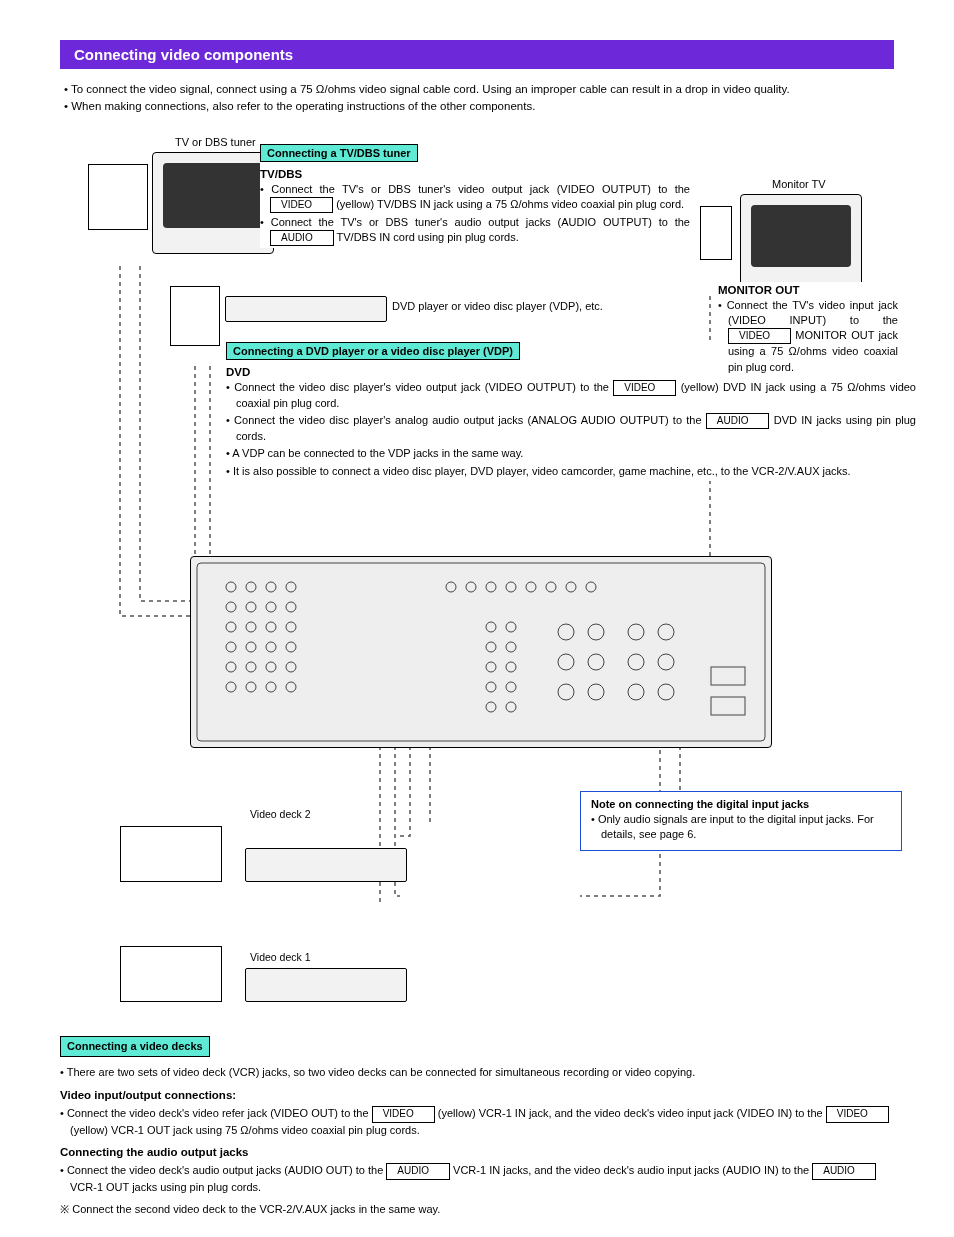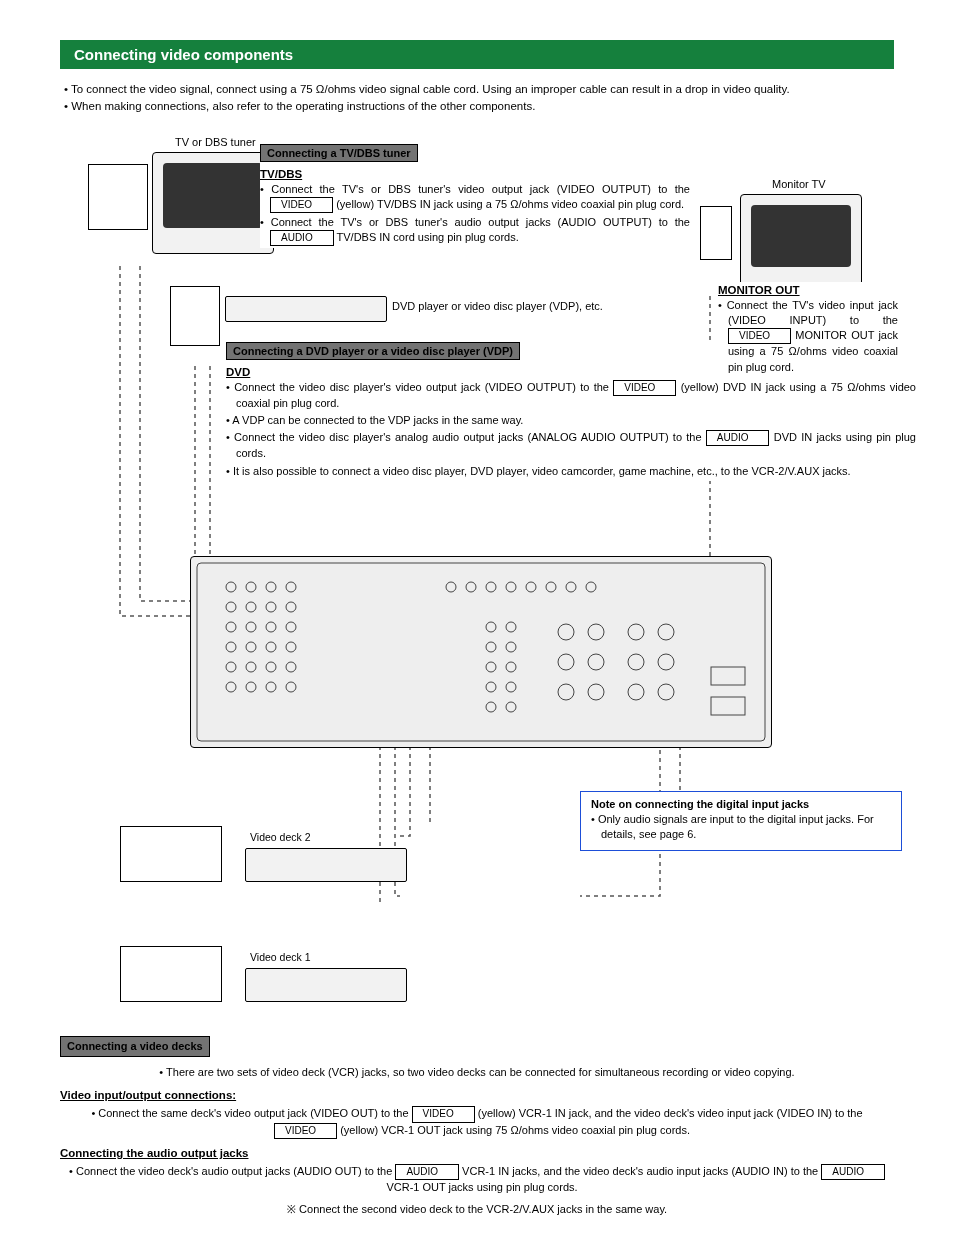--- a/index.html
+++ b/index.html
@@ -6,21 +6,21 @@
     font-family: Arial, Helvetica, sans-serif;
     font-size: 12px;
     color: #000;
     background: #fff;
     margin: 0;
     padding: 40px 60px;
     width: 954px;
     box-sizing: border-box;
   }
   .section-title {
-    background: #15803d;
+    background: #6d28d9;
     color: #fff;
     font-weight: bold;
     font-size: 15px;
     padding: 6px 14px;
     margin-bottom: 12px;
   }
   .intro-list {
     margin: 0 0 20px 0;
     padding-left: 4px;
     font-size: 11.5px;
@@ -37,28 +37,27 @@
   .box {
     position: absolute;
     background: #fff;
   }
   .box-title {
     display: inline-block;
     border: 1px solid #000;
     padding: 2px 6px;
     font-weight: bold;
     font-size: 11px;
-    background: #737373;
+    background: #5eead4;
     margin-bottom: 4px;
   }
   .sub-head {
     font-weight: bold;
     font-size: 11.5px;
     margin: 2px 0 2px 0;
-    text-decoration: underline;
   }
   .bullets {
     margin: 0;
     padding: 0;
     font-size: 11px;
     line-height: 1.4;
   }
   .bullets li {
     list-style: none;
     padding-left: 10px;
@@ -105,21 +104,21 @@
     padding: 6px 10px;
     width: 300px;
     font-size: 11px;
     background: #fff;
   }
   .bottom-section {
     font-size: 11px;
     line-height: 1.45;
   }
   .bottom-section .box-title { margin-bottom: 6px; }
-  .bottom-section p { margin: 2px 0 6px 0; text-align: center; }
+  .bottom-section p { margin: 2px 0 6px 0; }
   .bottom-section .hang {
     padding-left: 10px;
     text-indent: -10px;
   }
   .conn-lines {
     position: absolute;
     inset: 0;
     pointer-events: none;
   }
 </style>
@@ -182,24 +181,24 @@
   <div class="device" style="left:110px; top:150px; width:48px; height:58px; background:#fff;"></div>
   <div class="caption" style="left:332px; top:164px; text-align:left;">DVD player or video disc player (VDP), etc.</div>
 
   <div class="box" style="left:166px; top:206px; width:700px;">
     <div class="box-title">Connecting a DVD player or a video disc player (VDP)</div>
     <div class="sub-head">DVD</div>
     <ul class="bullets just" style="width:690px;">
       <li>
         <span>Connect the video disc player's video output jack (VIDEO OUTPUT) to the </span><span class="inline-label">VIDEO</span><span> (yellow) DVD IN jack using a 75 Ω/ohms video coaxial pin plug cord.</span>
       </li>
+      <li>
+        <span>Connect the video disc player's analog audio output jacks (ANALOG AUDIO OUTPUT) to the </span><span class="inline-label">AUDIO</span><span> DVD IN jacks using pin plug cords.</span>
+      </li>
       <li>A VDP can be connected to the VDP jacks in the same way.</li>
-      <li>
-        <span>Connect the video disc player's analog audio output jacks (ANALOG AUDIO OUTPUT) to the </span><span class="inline-label">AUDIO</span><span> DVD IN jacks using pin plug cords.</span>
-      </li>
       <li>It is also possible to connect a video disc player, DVD player, video camcorder, game machine, etc., to the VCR-2/V.AUX jacks.</li>
     </ul>
   </div>
 
   <div class="box" style="left:658px; top:146px; width:180px;">
     <div class="sub-head">MONITOR OUT</div>
     <ul class="bullets just">
       <li>
         <span>Connect the TV's video input jack (VIDEO INPUT) to the </span><span class="inline-label">VIDEO</span><span> MONITOR OUT jack using a 75 Ω/ohms video coaxial pin plug cord.</span>
       </li>
@@ -280,33 +279,33 @@
   </div>
 
   <div class="note-box" style="left:520px; top:655px;">
     <div style="font-weight:bold; margin-bottom:2px;">Note on connecting the digital input jacks</div>
     <ul class="bullets">
       <li>Only audio signals are input to the digital input jacks. For details, see page 6.</li>
     </ul>
   </div>
 
   <div class="device" style="left:60px; top:690px; width:100px; height:54px; background:#fff;"></div>
-  <div class="videodeck-label" style="left:190px; top:695px;">Video deck 2</div>
+  <div class="videodeck-label" style="left:190px; top:672px;">Video deck 2</div>
   <div class="device" style="left:185px; top:712px; width:160px; height:32px; border-radius:2px;"></div>
 
   <div class="device" style="left:60px; top:810px; width:100px; height:54px; background:#fff;"></div>
   <div class="videodeck-label" style="left:190px; top:815px;">Video deck 1</div>
   <div class="device" style="left:185px; top:832px; width:160px; height:32px; border-radius:2px;"></div>
 
 </div>
 
 <div class="bottom-section">
   <div class="box-title">Connecting a video decks</div>
   <p class="hang">• <span>There are two sets of video deck (VCR) jacks, so two video decks can be connected for simultaneous recording or video copying.</span></p>
 
   <div class="sub-head">Video input/output connections:</div>
-  <p class="hang">• <span>Connect the same deck's video output jack (VIDEO OUT) to the </span><span class="inline-label">VIDEO</span><span> (yellow) VCR-1 IN jack, and the video deck's video input jack (VIDEO IN) to the </span><span class="inline-label">VIDEO</span><span> (yellow) VCR-1 OUT jack using 75 Ω/ohms video coaxial pin plug cords.</span></p>
+  <p class="hang">• <span>Connect the video deck's video refer jack (VIDEO OUT) to the </span><span class="inline-label">VIDEO</span><span> (yellow) VCR-1 IN jack, and the video deck's video input jack (VIDEO IN) to the </span><span class="inline-label">VIDEO</span><span> (yellow) VCR-1 OUT jack using 75 Ω/ohms video coaxial pin plug cords.</span></p>
 
   <div class="sub-head">Connecting the audio output jacks</div>
   <p class="hang">• <span>Connect the video deck's audio output jacks (AUDIO OUT) to the </span><span class="inline-label">AUDIO</span><span> VCR-1 IN jacks, and the video deck's audio input jacks (AUDIO IN) to the </span><span class="inline-label">AUDIO</span><span> VCR-1 OUT jacks using pin plug cords.</span></p>
 
   <p class="hang">※ <span>Connect the second video deck to the VCR-2/V.AUX jacks in the same way.</span></p>
 </div>
 
 </body></html>

